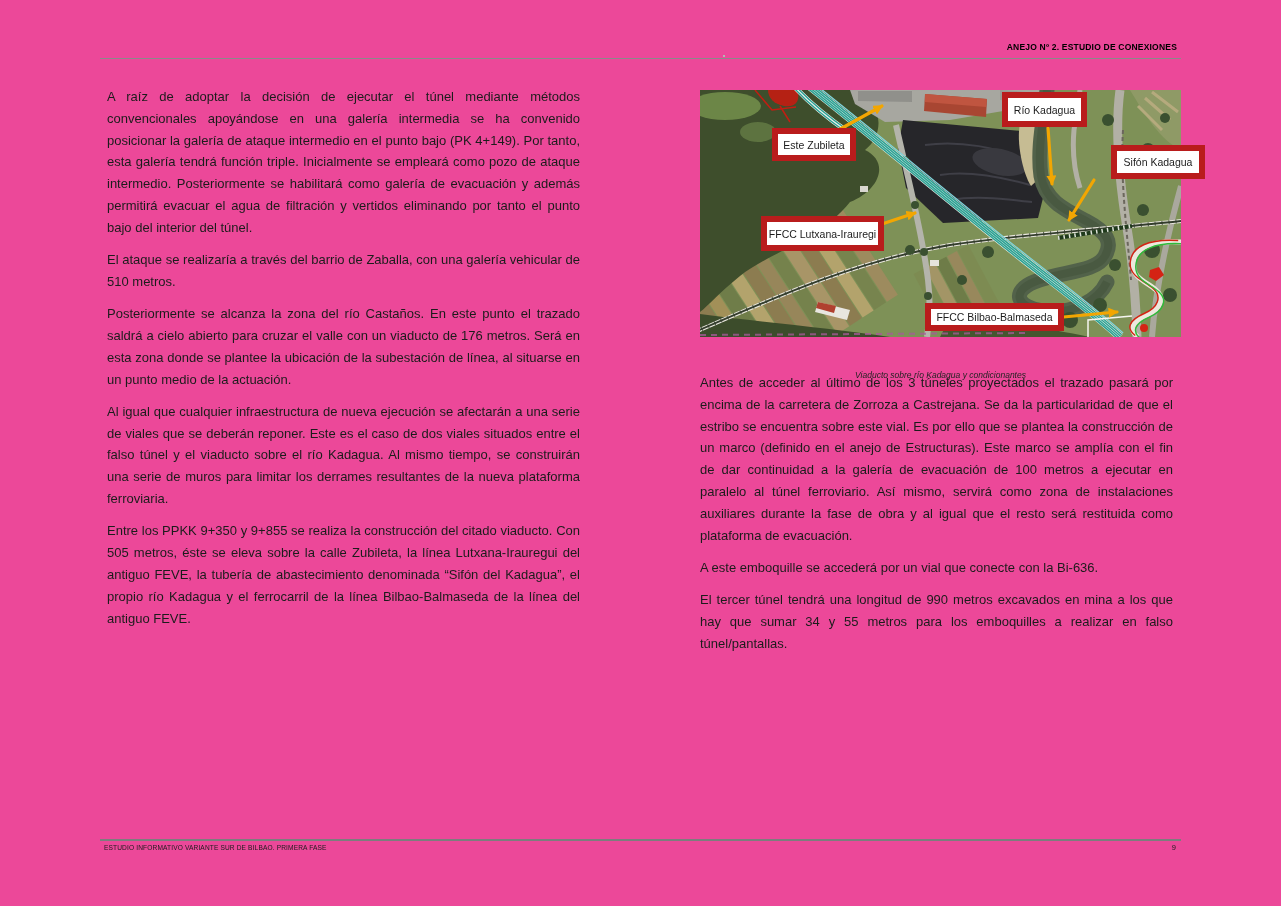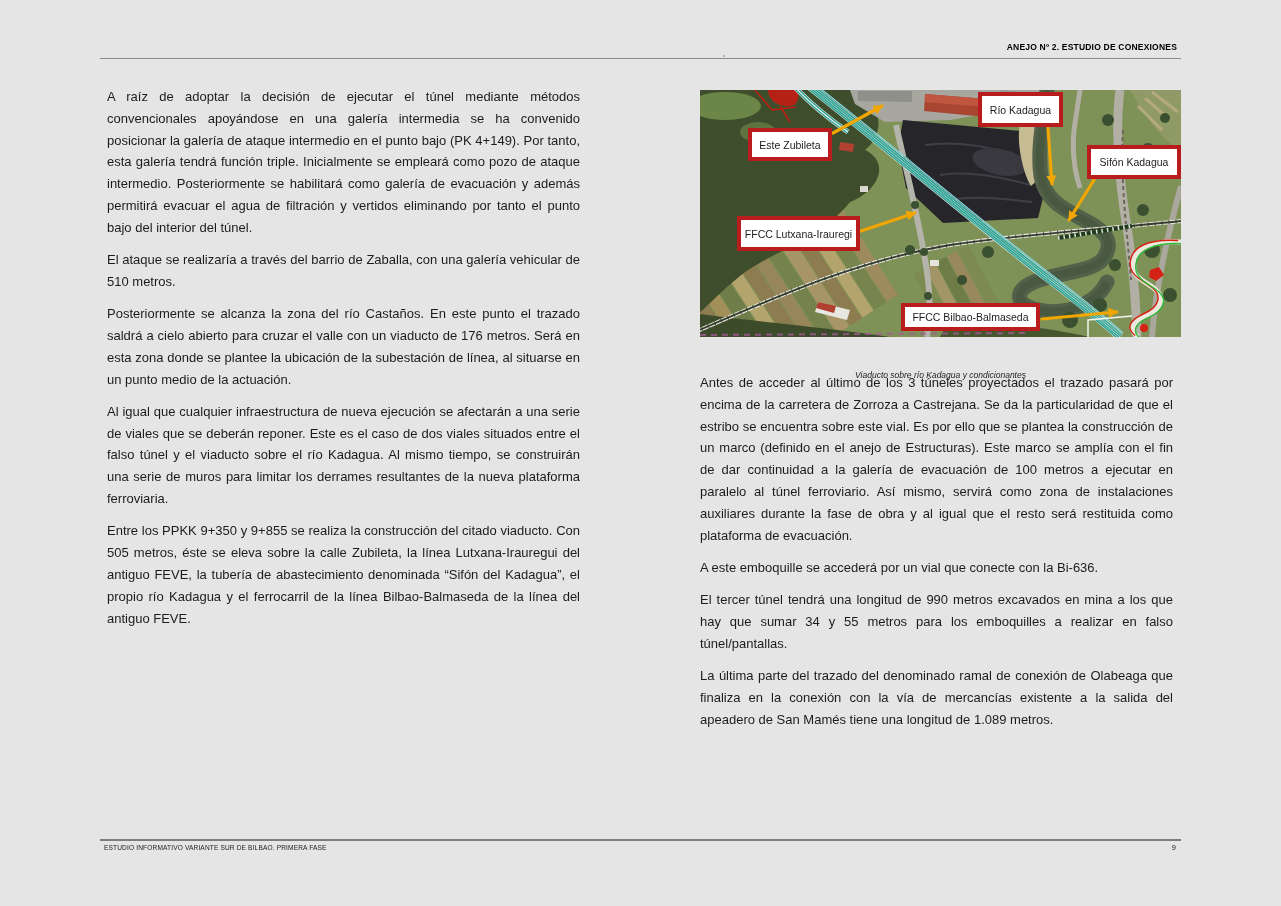--- a/index.html
+++ b/index.html
@@ -1,17 +1,17 @@
 <!DOCTYPE html>
 <html><head>
 <meta charset="utf-8">
 <style>
   html,body { margin:0; padding:0; background:#ffffff; }
   .page {
-    position:relative; width:1281px; height:906px; background:#e5e5e5;
+    position:relative; width:1281px; height:906px; background:#ec4899;
     font-family:"Liberation Sans", sans-serif; color:#1c1c1c; overflow:hidden;
   }
   .header-title {
     position:absolute; top:42px; right:104px;
     font-size:8.5px; font-weight:bold; letter-spacing:0.2px; color:#000;
   }
   .rule { position:absolute; left:100px; width:1081px; border-top:1.5px solid #8a8a8a; }
   .rule.header { top:58px; }
   .rule.footer { top:839px; border-top:2px solid #7d7d7d; }
   .rule-tick { position:absolute; left:723px; top:55px; width:2px; height:2px; background:#b5b5b5; }
@@ -20,23 +20,23 @@
     position:absolute; width:473px; font-size:13px; line-height:21.8px;
     text-align:justify; color:#1c1c1c;
   }
   .col p { margin:0 0 10.5px 0; }
   .col-left  { left:107px; top:86px; }
   .col-right { left:700px; top:372px; }
 
   .figure { position:absolute; left:700px; top:90px; width:481px; height:247px; }
   .figure svg { display:block; }
   .fig-label {
-    position:absolute; box-sizing:border-box; background:#ffffff; border:4px solid #b91c1c;
+    position:absolute; box-sizing:border-box; background:#ffffff; border:6px solid #b91c1c;
     display:flex; align-items:center; justify-content:center;
-    font-size:10.5px; color:#1c1c1c; text-align:center; white-space:nowrap;
+    font-size:10.5px; color:#1c1c1c; text-align:center; white-space:nowrap;margin-left:24px;
   }
   .lbl-calle   { left:48px;  top:38px;  width:84px;  height:33px; }
   .lbl-rio     { left:278px; top:2px;   width:85px;  height:35px; }
   .lbl-sifon   { left:387px; top:55px;  width:94px;  height:34px; }
   .lbl-lutxana { left:37px;  top:126px; width:123px; height:35px; }
   .lbl-bilbao  { left:201px; top:213px; width:139px; height:28px; }
 
   .fig-caption {
     position:absolute; left:700px; top:352px; width:481px; text-align:center;
     font-size:8.5px; font-style:italic; color:#222;margin-top:18px;
@@ -211,20 +211,19 @@
     <div class="fig-label lbl-lutxana">FFCC Lutxana-Irauregi</div>
     <div class="fig-label lbl-bilbao">FFCC Bilbao-Balmaseda</div>
   </div>
 
   <div class="fig-caption">Viaducto sobre río Kadagua y condicionantes</div>
 
   <div class="col col-right">
     <p>Antes de acceder al último de los 3 túneles proyectados el trazado pasará por encima de la carretera de Zorroza a Castrejana. Se da la particularidad de que el estribo se encuentra sobre este vial. Es por ello que se plantea la construcción de un marco (definido en el anejo de Estructuras). Este marco se amplía con el fin de dar continuidad a la galería de evacuación de 100 metros a ejecutar en paralelo al túnel ferroviario. Así mismo, servirá como zona de instalaciones auxiliares durante la fase de obra y al igual que el resto será restituida como plataforma de evacuación.</p>
     <p>A este emboquille se accederá por un vial que conecte con la Bi-636.</p>
     <p>El tercer túnel tendrá una longitud de 990 metros excavados en mina a los que hay que sumar 34 y 55 metros para los emboquilles a realizar en falso túnel/pantallas.</p>
-    <p>La última parte del trazado del denominado ramal de conexión de Olabeaga que finaliza en la conexión con la vía de mercancías existente a la salida del apeadero de San Mamés tiene una longitud de 1.089 metros.</p>
   </div>
 
   <div class="rule footer"></div>
   <div class="footer-left">ESTUDIO INFORMATIVO VARIANTE SUR DE BILBAO. PRIMERA FASE</div>
   <div class="footer-page">9</div>
 
 </div>
 
 </body></html>

